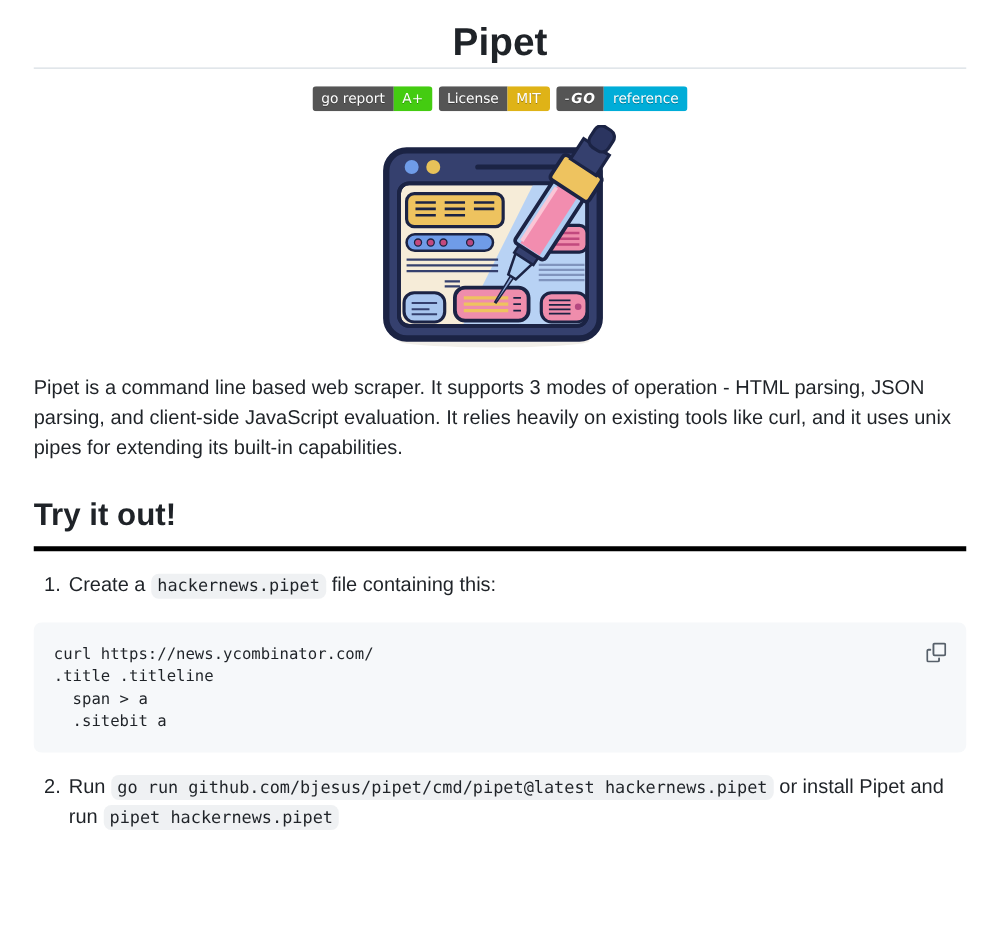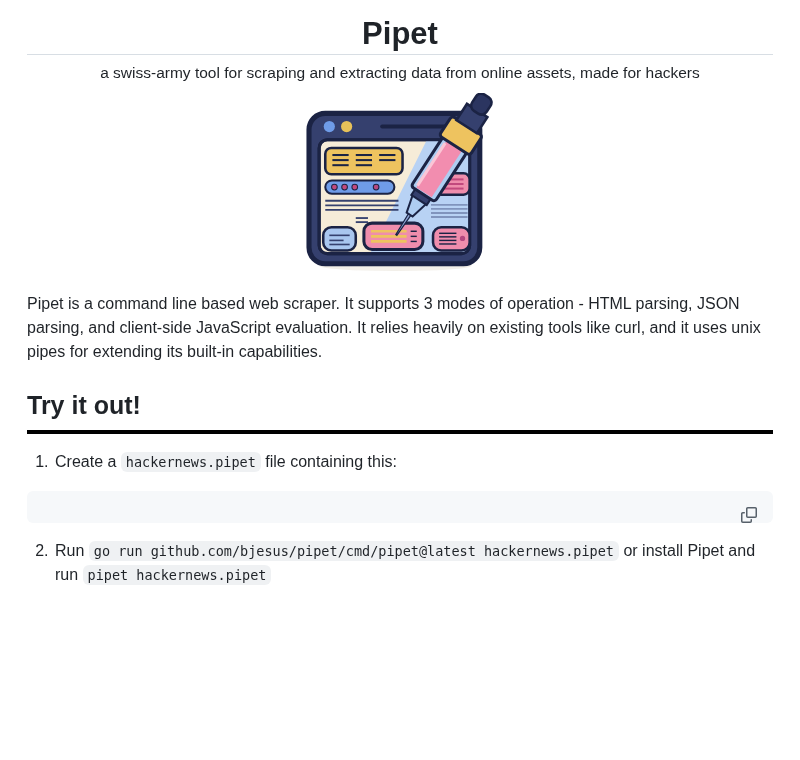--- a/index.html
+++ b/index.html
@@ -135,22 +135,35 @@
 
   .after-code { margin-top: 22px; }
 </style>
 </head>
 <body>
 
 <div class="container">
 
   <h1 class="page-title">Pipet</h1>
 
-
-  <p class="tagline">a swiss-army tool for scraping and extracting data from online assets, made for hackers</p>
+  <div class="badges">
+    <a class="badge">
+      <span class="left" style="background: rgb(85, 85, 85);">go report</span>
+      <span class="right" style="background: rgb(68, 204, 17);">A+</span>
+    </a>
+    <a class="badge">
+      <span class="left" style="background: rgb(85, 85, 85);">License</span>
+      <span class="right" style="background: rgb(223, 179, 23);">MIT</span>
+    </a>
+    <a class="badge">
+      <span class="left go-logo" style="background: rgb(85, 85, 85);">GO</span>
+      <span class="right" style="background: rgb(0, 173, 216);">reference</span>
+    </a>
+  </div>
+
 
   <div class="hero">
     <svg width="205" height="183" viewBox="0 0 200 180">
       <defs>
         <clipPath id="screenClip">
             <rect x="20" y="46" width="148" height="112" rx="8"></rect>
           </clipPath>
       </defs>
       <ellipse cx="95" cy="170" rx="75" ry="5" fill="#e9e4da" opacity="0.6"></ellipse>
 
@@ -249,20 +262,24 @@
 
   <p class="body-text">Pipet is a command line based web scraper. It supports 3 modes of operation - HTML parsing, JSON parsing, and client-side JavaScript evaluation. It relies heavily on existing tools like curl, and it uses unix pipes for extending its built-in capabilities.</p>
 
   <h2 class="section-heading">Try it out!</h2>
 
   <ol class="steps">
     <li><span>Create a </span><code class="inline-code">hackernews.pipet</code><span> file containing this:</span></li>
   </ol>
 
   <div class="code-block">
+    <pre>curl https://news.ycombinator.com/
+.title .titleline
+  span &gt; a
+  .sitebit a</pre>
     <button class="copy-button">
       <svg width="16" height="16" viewBox="0 0 16 16" fill="currentColor">
         <path d="M0 6.75C0 5.784.784 5 1.75 5h1.5a.75.75 0 0 1 0 1.5h-1.5a.25.25 0 0 0-.25.25v7.5c0 .138.112.25.25.25h7.5a.25.25 0 0 0 .25-.25v-1.5a.75.75 0 0 1 1.5 0v1.5A1.75 1.75 0 0 1 9.25 16h-7.5A1.75 1.75 0 0 1 0 14.25Z"></path>
         <path d="M5 1.75C5 .784 5.784 0 6.75 0h7.5C15.216 0 16 .784 16 1.75v7.5A1.75 1.75 0 0 1 14.25 11h-7.5A1.75 1.75 0 0 1 5 9.25Zm1.75-.25a.25.25 0 0 0-.25.25v7.5c0 .138.112.25.25.25h7.5a.25.25 0 0 0 .25-.25v-7.5a.25.25 0 0 0-.25-.25Z"></path>
       </svg>
     </button>
   </div>
 
   <ol class="steps after-code" start="2">
     <li><span>Run </span><code class="inline-code">go run github.com/bjesus/pipet/cmd/pipet@latest hackernews.pipet</code><span> or install Pipet and run </span><code class="inline-code">pipet hackernews.pipet</code></li>

